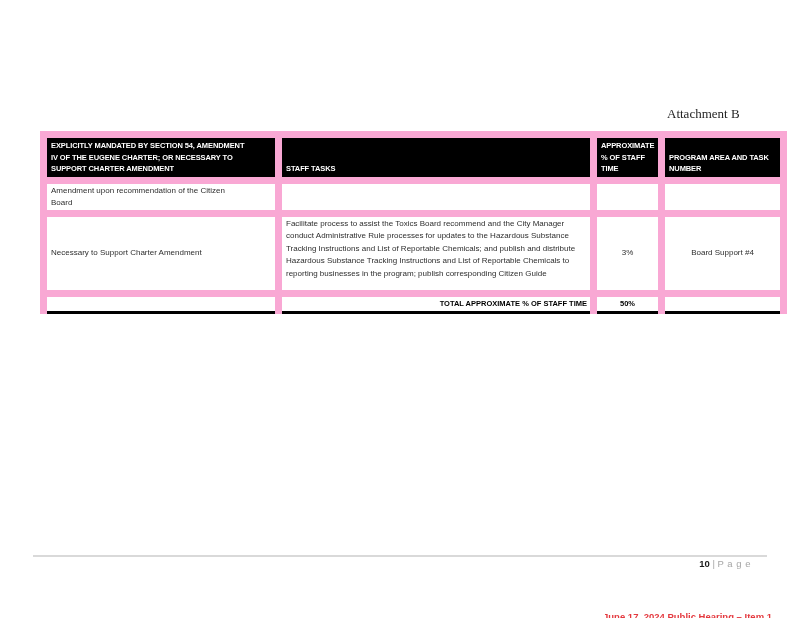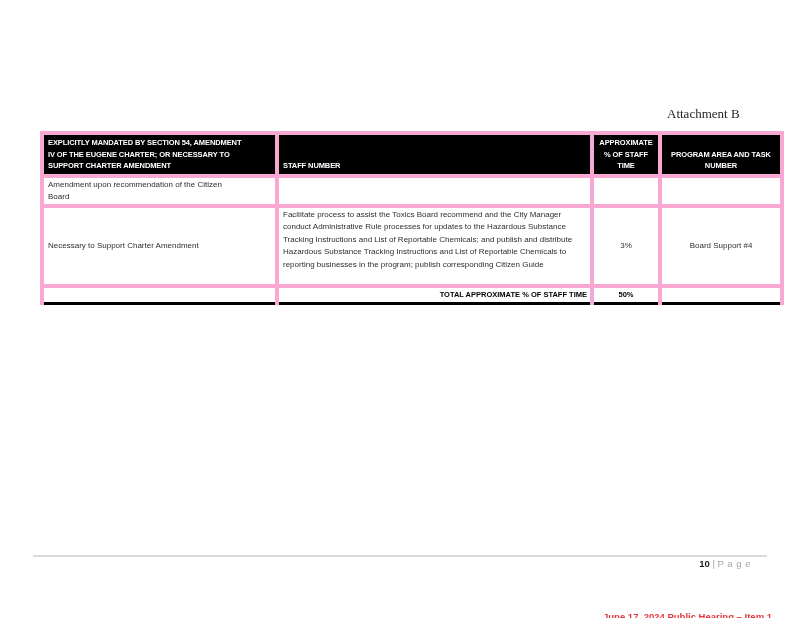--- a/index.html
+++ b/index.html
@@ -24,35 +24,35 @@
   }
 
   
   .mandate-table {
     position: absolute; left: 40px; top: 131px;
     width: 740px;
     border-collapse: collapse;
     table-layout: fixed;
     border-bottom: 3px solid #000;
   }
-  .mandate-table th, .mandate-table td { border: 4px solid #f9a8d4; }
+  .mandate-table th, .mandate-table td { border: 7px solid #f9a8d4; }
   col.c1 { width: 235px; }
   col.c2 { width: 315px; }
   col.c3 { width: 68px; }
   col.c4 { width: 122px; }
 
   tr.hdr { height: 40px; }
   tr.hdr th {
     background: #000000; color: #ffffff;
     font-size: 7.5px; font-weight: bold;
     line-height: 11.5px; letter-spacing: -0.1px;
     vertical-align: bottom; text-align: left;
     padding: 2px 4px;
   }
-  tr.hdr th.h3, tr.hdr th.h4 { text-align: center; }
+  tr.hdr th.h3, tr.hdr th.h4 { }
   .hinner { max-width: 198px; }
 
   tr.r1 { height: 26px; }
   tr.r2 { height: 80px; }
   tr.total-row { height: 11px; }
 
   .mandate-table td {
     font-size: 8px; color: #2e2e2e;
     line-height: 12.2px;
     padding: 1px 4px;
@@ -111,21 +111,21 @@
       <col class="c1">
         <col class="c2">
         <col class="c3">
         <col class="c4">
     </colgroup>
     <thead>
       <tr class="hdr">
         <th class="h1">
           <div class="hinner">EXPLICITLY MANDATED BY SECTION 54, AMENDMENT IV OF THE EUGENE CHARTER; OR NECESSARY TO SUPPORT CHARTER AMENDMENT</div>
         </th>
-        <th class="h2">STAFF NUMBER</th>
+        <th class="h2">STAFF TASKS</th>
         <th class="h3">APPROXIMATE % OF STAFF TIME</th>
         <th class="h4">PROGRAM AREA AND TASK NUMBER</th>
       </tr>
     </thead>
     <tbody>
       <tr class="r1">
         <td>
           <div class="w190">Amendment upon recommendation of the Citizen Board</div>
         </td>
         <td></td>

